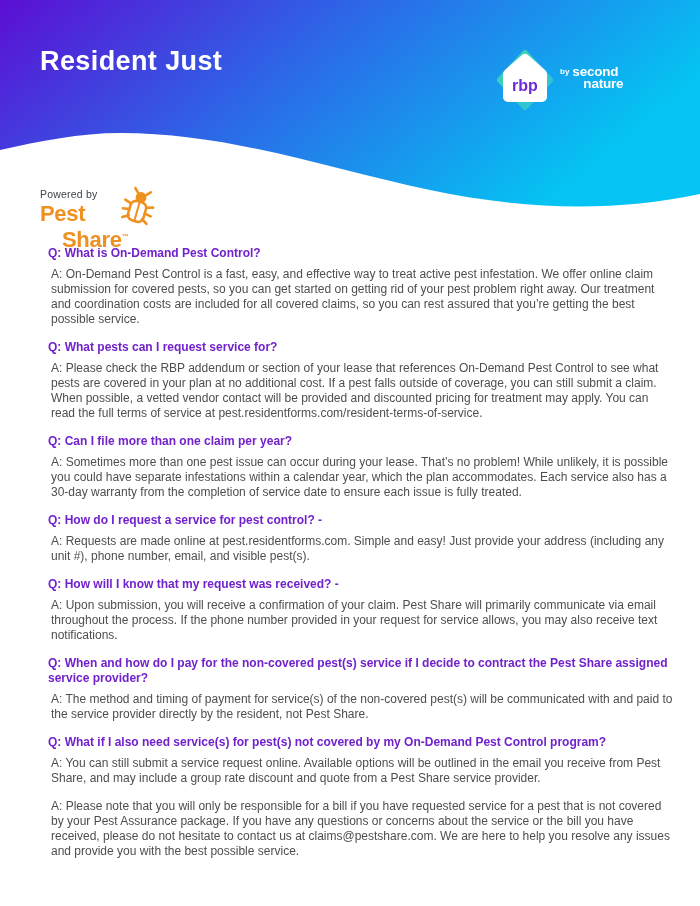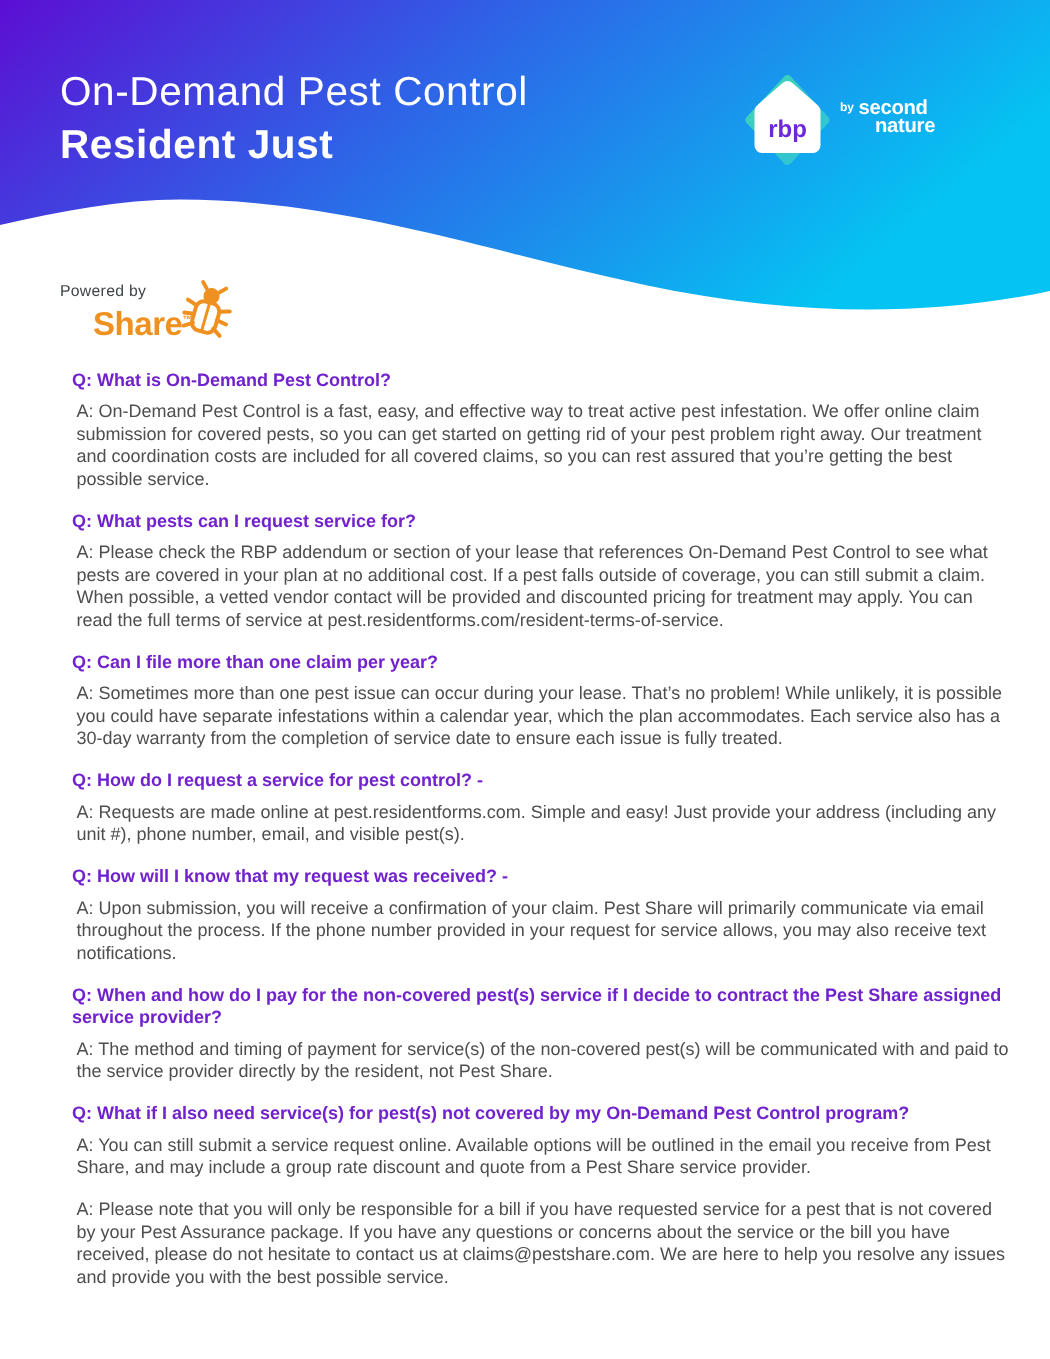--- a/index.html
+++ b/index.html
@@ -39,40 +39,40 @@
     </linearGradient>
     <linearGradient id="tg" x1="0" y1="0" x2="1" y2="1">
       <stop offset="0" style="stop-color:var(--teal1)"></stop>
       <stop offset="1" style="stop-color:var(--teal2)"></stop>
     </linearGradient>
   </defs>
   <path d="M0,0 H700 V194 C610,213 520,209 430,190 C330,169 230,133 120,133 C80,133 40,141 0,150 Z" fill="url(#hg)"></path>
 </svg>
 
 <div class="title-block">
-  <div class="title-line1">On-Demand Pest Control</div>
   <div class="title-line2">Resident Just</div>
 </div>
 
 <svg class="rbp-logo" width="58" height="66" viewBox="0 0 58 66">
   <polygon points="29,6 54,33 29,60 4,33" fill="url(#tg)" stroke="url(#tg)" stroke-width="6" stroke-linejoin="round"></polygon>
   <polygon points="29,12 46,27 46,50 12,50 12,27" fill="#ffffff" stroke="#ffffff" stroke-width="10" stroke-linejoin="round"></polygon>
   <text x="29" y="44" text-anchor="middle" font-size="16" font-weight="bold" style="fill:var(--rbp)" font-family="Liberation Sans, sans-serif">rbp</text>
 </svg>
 
 <div class="sn-block">
   <span class="sn-by">by</span>
   <div class="sn-stack">
     <div>second</div>
     <div class="sn-line2">nature</div>
   </div>
 </div>
 
 <div class="powered" style="position:absolute;">
   <div class="powered-label">Powered by</div>
+  <div class="ps-line1">Pest</div>
   <div class="ps-line2"><span>Share</span><span class="tm">™</span></div>
   <svg class="bug" width="44" height="44" viewBox="0 0 44 44">
     <g transform="rotate(16 22 22)" stroke="var(--orange)" fill="none" stroke-width="2.6" stroke-linecap="round">
       <path d="M17.5,7 L14,3.5"></path>
       <path d="M26.5,7 L30,3.5"></path>
       <circle cx="22" cy="11" r="5.4" fill="var(--orange)" stroke="none"></circle>
       <rect x="14" y="15.5" width="16" height="20" rx="5.5"></rect>
       <path d="M14,19.5 L7.5,17.5"></path>
       <path d="M14,25.5 L7.5,26.5"></path>
       <path d="M15,31.5 L9.5,35"></path>

